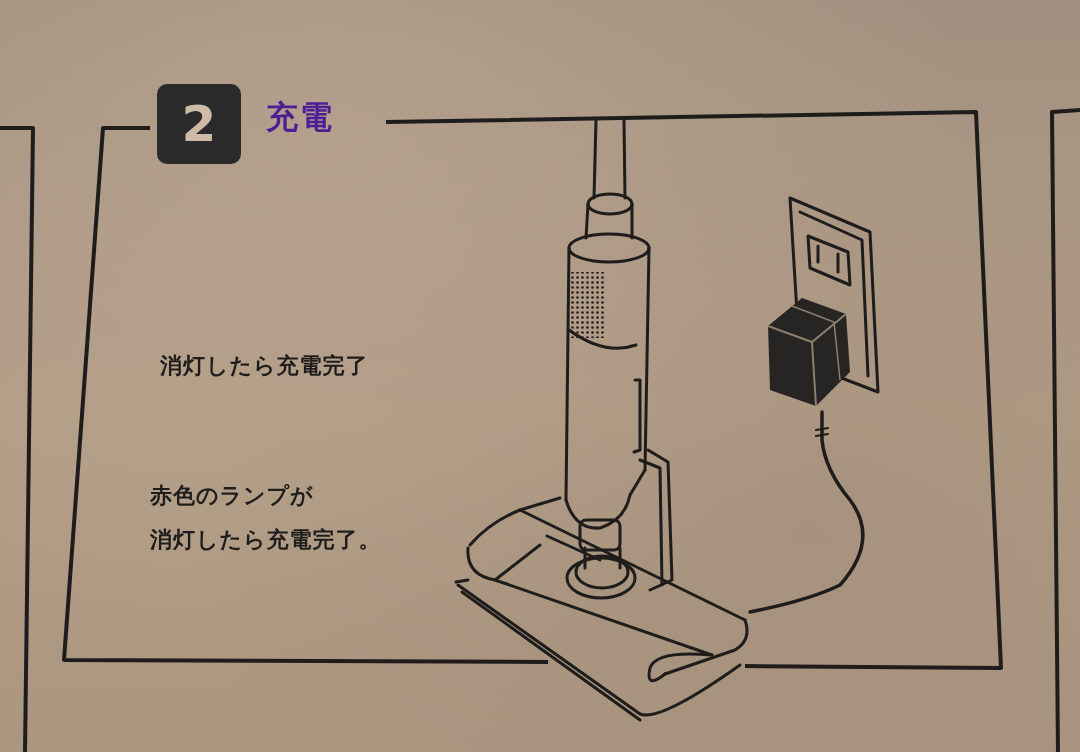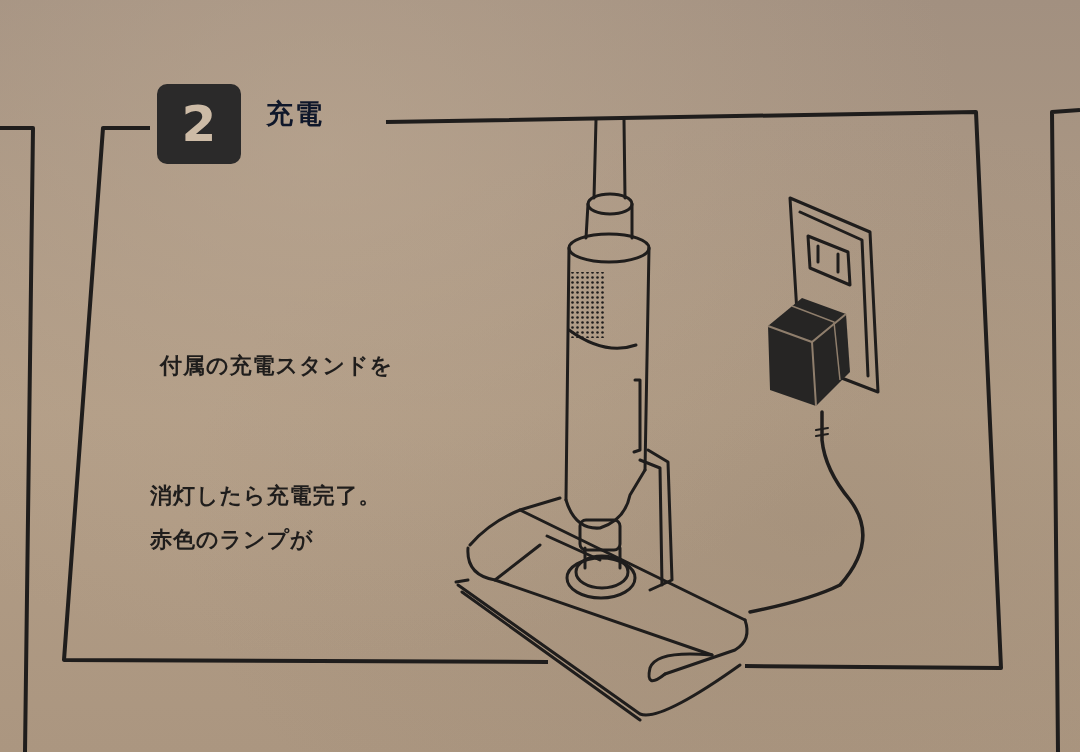--- a/index.html
+++ b/index.html
@@ -16,21 +16,21 @@
   .scene { position: absolute; left: 0; top: 0; width: 1080px; height: 752px; }
   .step-badge {
     position: absolute; left: 157px; top: 84px; width: 84px; height: 80px;
     background: #2b2a2a; border-radius: 10px;
     display: flex; align-items: center; justify-content: center;
     color: #cdbba6; font-weight: bold; font-size: 50px;
     font-family: "DejaVu Sans", sans-serif;
   }
   .step-title {
     position: absolute; left: 266px; top: 96px;
-    font-size: 27px; font-weight: bold; letter-spacing: 2px; color: #0f172a;
+    font-size: 32px; font-weight: bold; letter-spacing: 2px; color: #4c1d95;
   }
   .instr {
     position: absolute; font-size: 22px; font-weight: bold; line-height: 44px;
     color: #1f1d1c; letter-spacing: 1px; white-space: nowrap;
   }
   .instr-1 { left: 160px; top: 344px; }
   .instr-2 { left: 150px; top: 474px; }
   .instr span { display: block; }
 </style>
 </head>
@@ -49,25 +49,25 @@
       <path d="M1080 110 L1052 112 L1058 752"></path>
     </g>
   </svg>
 
   <div class="step-badge">
     <span>2</span>
   </div>
   <div class="step-title">充電</div>
 
   <div class="instr instr-1">
-    <span>付属の充電スタンドを</span>
+    <span>消灯したら充電完了</span>
   </div>
   <div class="instr instr-2">
+    <span>赤色のランプが</span>
     <span>消灯したら充電完了。</span>
-    <span>赤色のランプが</span>
   </div>
 
   <svg width="1080" height="752" style="position:absolute;left:0;top:0">
     <defs>
       <pattern id="dots" width="5" height="5" patternUnits="userSpaceOnUse">
         <circle cx="2.5" cy="2.5" r="1.3" fill="#1f1d1c"></circle>
       </pattern>
     </defs>
     <g fill="none" stroke="#1f1d1c" stroke-width="3" stroke-linecap="round" stroke-linejoin="round">
 

